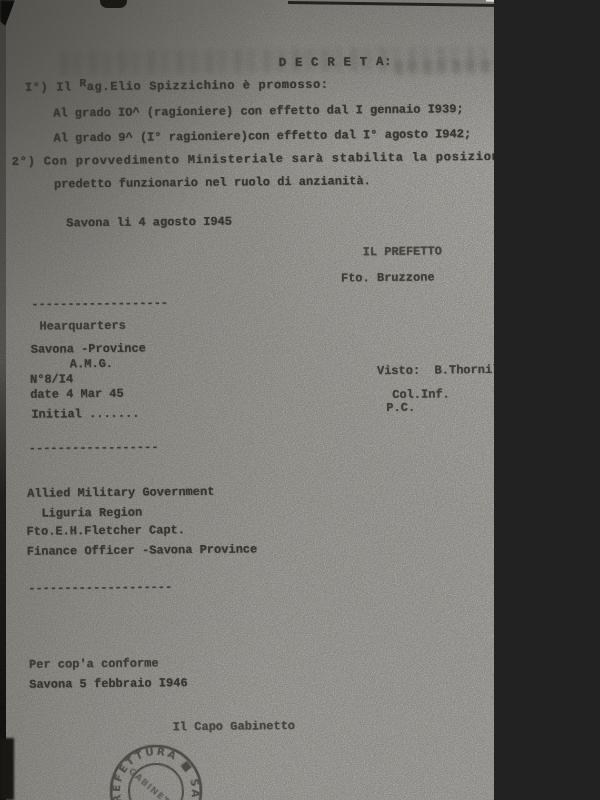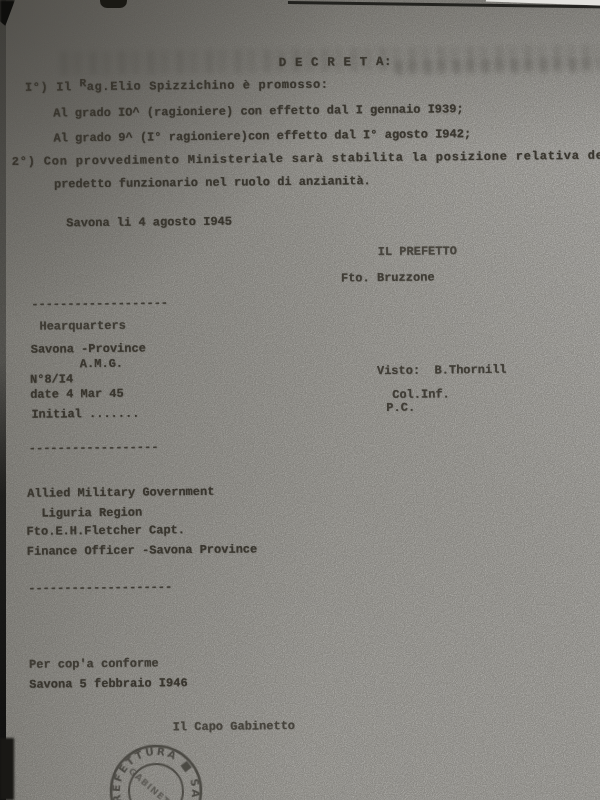--- a/index.html
+++ b/index.html
@@ -1,17 +1,17 @@
 <!DOCTYPE html>
 <html><head>
 <meta charset="utf-8">
 <style>
   html,body{margin:0;padding:0;background:#222;}
   .page{
-    position:relative;width:600px;height:800px;overflow:hidden;
+    position:relative;width:494px;height:800px;overflow:hidden;
     background:
       linear-gradient(to bottom, rgba(70,68,62,.35), rgba(70,68,62,0) 150px),
       radial-gradient(120% 80% at -8% -2%, rgba(30,28,25,.55), rgba(30,28,25,0) 55%),
       radial-gradient(100% 90% at 108% 12%, rgba(255,255,255,.20), rgba(255,255,255,0) 60%),
       radial-gradient(70% 50% at 50% 95%, rgba(255,255,255,.08), rgba(255,255,255,0) 70%),
       linear-gradient(98deg, #8f8e88 0%, #a8a7a2 28%, #b9b8b3 58%, #c2c1bd 100%);
     font-family:"Liberation Mono","DejaVu Sans Mono",monospace;
   }
   .text-layer{position:absolute;left:0;top:0;width:600px;height:800px;
     transform:rotate(-0.6deg);transform-origin:0 0;}
@@ -65,28 +65,28 @@
 
     <div class="tl ls6" style="left:24px;top:81px"><span>I°) Il </span><span class="sup">R</span><span>ag.Elio Spizzichino è promosso:</span></div>
 
     <div class="tl" style="left:52px;top:107px">Al grado IO^ (ragioniere) con effetto dal I gennaio I939;</div>
     <div class="tl" style="left:52px;top:132px">Al grado 9^ (I° ragioniere)con effetto dal I° agosto I942;</div>
     <div class="tl ls8" style="left:10px;top:155px">2°) Con provvedimento Ministeriale sarà stabilita la posizione relativa de</div>
     <div class="tl" style="left:52px;top:178px">predetto funzionario nel ruolo di anzianità.</div>
 
     <div class="tl" style="left:64px;top:217px">Savona li 4 agosto I945</div>
 
-    <div class="tl o8" style="left:375px;top:249px">IL PREFETTO</div>
+    <div class="tl o8" style="left:360px;top:249px">IL PREFETTO</div>
     <div class="tl o9" style="left:338px;top:275px">Fto. Bruzzone</div>
 
     <div class="tl o9" style="left:28px;top:298px">-------------------</div>
 
     <div class="tl o9" style="left:36px;top:320px">Hearquarters</div>
     <div class="tl" style="left:27px;top:343px">Savona -Province</div>
-    <div class="tl" style="left:76px;top:358px">A.M.G.</div>
+    <div class="tl" style="left:66px;top:358px">A.M.G.</div>
     <div class="tl" style="left:26px;top:373px">N°8/I4</div>
     <div class="tl" style="left:26px;top:388px">date 4 Mar 45</div>
     <div class="tl" style="left:27px;top:408px">Initial .......</div>
 
     <div class="tl o9" style="left:373px;top:368px">Visto:  B.Thornill</div>
     <div class="tl o9" style="left:388px;top:392px">Col.Inf.</div>
     <div class="tl o9" style="left:382px;top:405px">P.C.</div>
 
     <div class="tl o9" style="left:24px;top:442px">------------------</div>
 

